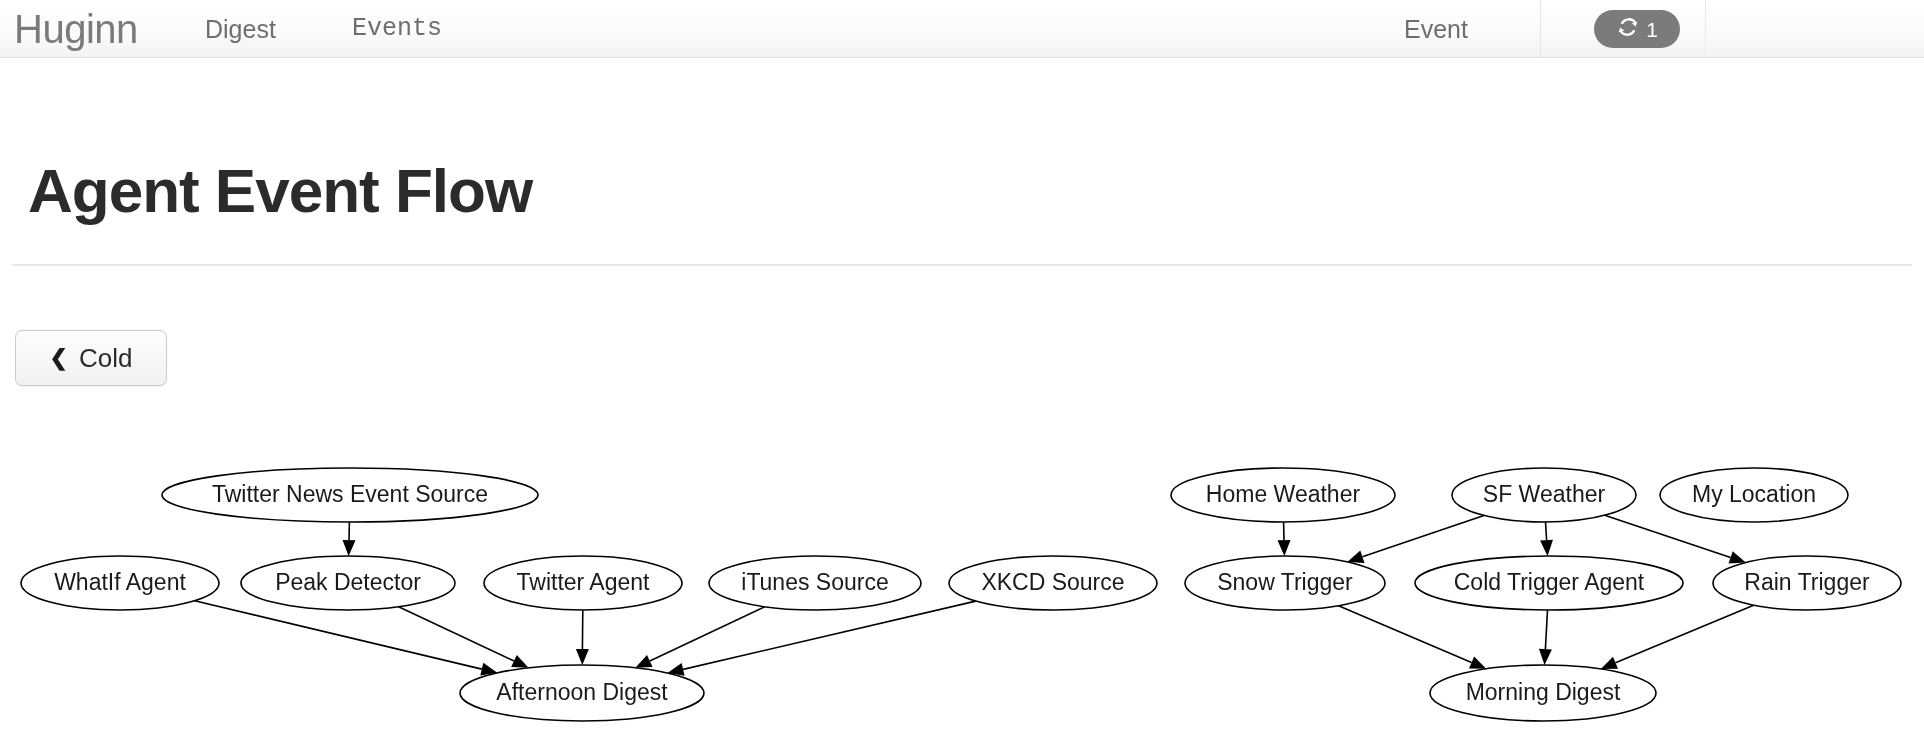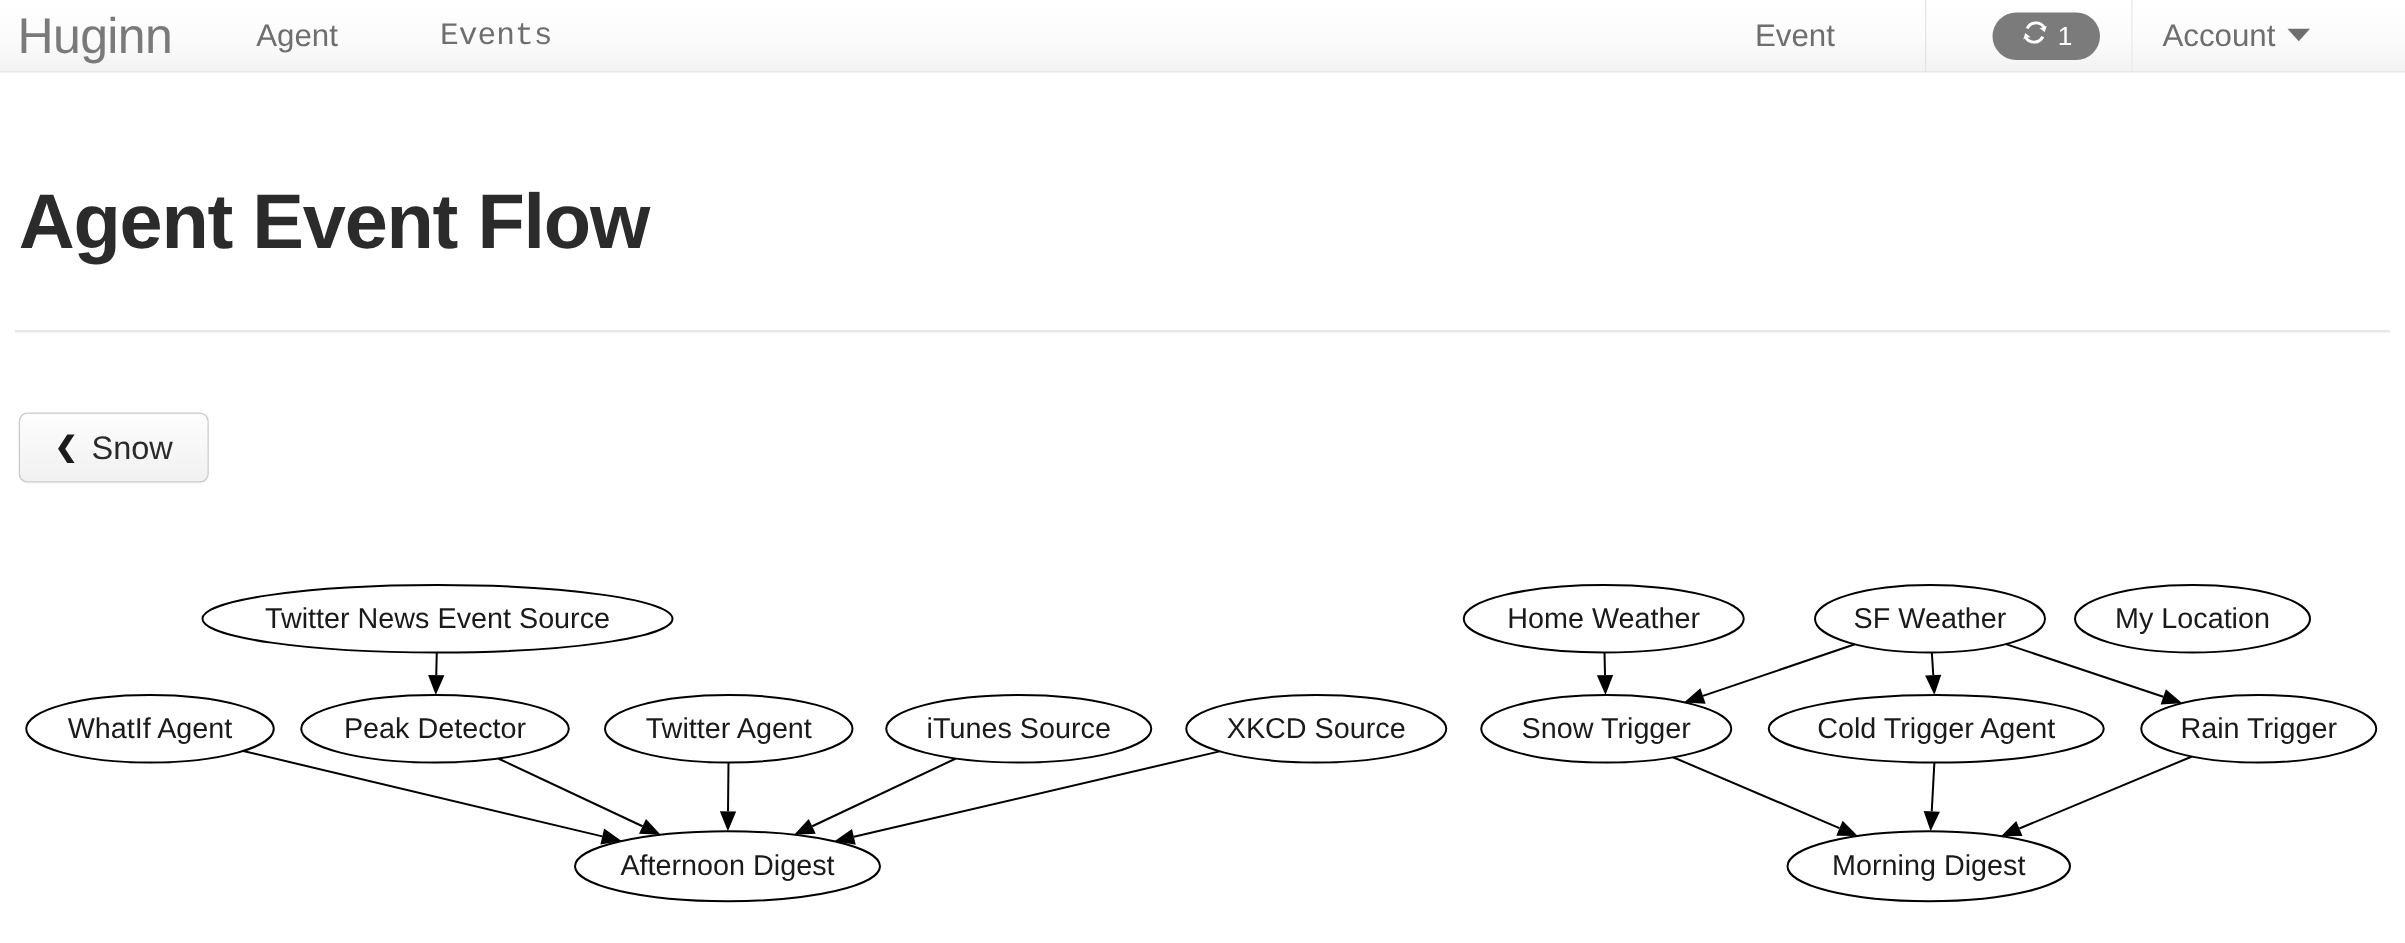--- a/index.html
+++ b/index.html
@@ -102,21 +102,21 @@
     top: 58px; left: 0;
     width: 1924px;
   }
   .page-title {
     position: absolute;
     left: 12px; top: 86px;
     font-size: 62px;
     font-weight: bold;
     color: #2b2b2b;
     letter-spacing: -1px;
-    margin: 3px;
+    margin: 16px;
     line-height: 1;
   }
   .hr {
     position: absolute;
     left: 12px; top: 206px;
     width: 1900px;
     height: 2px;
     background: #e8e8e8;
   }
 
@@ -172,51 +172,50 @@
     fill: none;
   }
   .edge-head { fill: #000000; stroke: none; }
 </style>
 </head>
 <body>
 
 <div class="navbar">
   <a class="brand" href="#">Huginn</a>
 
-  <a class="nav-link nav-agents" href="#">Agent</a>
+  <a class="nav-link nav-agents" href="#">Digest</a>
   <a class="nav-link nav-events" href="#">Events</a>
 
   <a class="nav-link nav-admin" href="#">Event</a>
 
   <div class="nav-divider"></div>
 
   <a class="worker-badge" href="#">
     <span class="sync-icon">
       <svg width="24" height="24" viewBox="0 0 24 24" aria-hidden="true">
         <path d="M20.3 7.2A9 9 0 0 0 4.6 8.3l2.3.9A6.5 6.5 0 0 1 18 8.1l-2.5.2 4.3 3.3 1.6-5.1z" fill="#ffffff"></path>
         <path d="M3.7 16.8A9 9 0 0 0 19.4 15.7l-2.3-.9A6.5 6.5 0 0 1 6 15.9l2.5-.2-4.3-3.3-1.6 5.1z" fill="#ffffff"></path>
       </svg>
     </span>
     <span class="cnt">1</span>
   </a>
 
   <div class="nav-divider2"></div>
 
-  <a class="nav-link nav-account" href="#"><span>Account</span><span class="caret"></span></a>
 </div>
 
 <div class="container">
 
   <h1 class="page-title">Agent Event Flow</h1>
 
   <div class="hr"></div>
 
   <button class="back-btn">
     <span class="back-chevron">❮</span>
-    <span>Snow</span>
+    <span>Cold</span>
   </button>
 
   <div class="graph-wrap">
     <svg class="graph" id="flow-svg" width="1924" height="320" viewBox="0 0 1924 320">
         <g>
           <line x1="349.4" y1="84.0" x2="349.0" y2="102.0" class="edge-line"></line>
           <polygon points="348.6,118.0 342.5,101.9 355.5,102.2" class="edge-head"></polygon>
           <line x1="194.6" y1="162.8" x2="481.8" y2="231.1" class="edge-line"></line>
           <polygon points="497.3,234.8 480.3,237.5 483.3,224.8" class="edge-head"></polygon>
           <line x1="398.6" y1="168.8" x2="514.0" y2="223.0" class="edge-line"></line>

